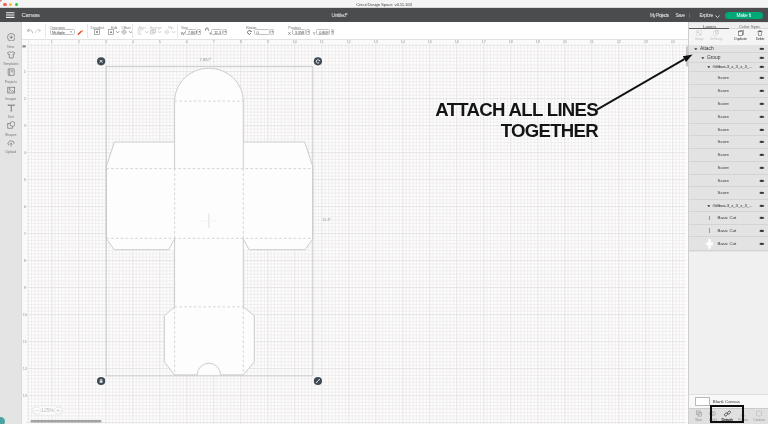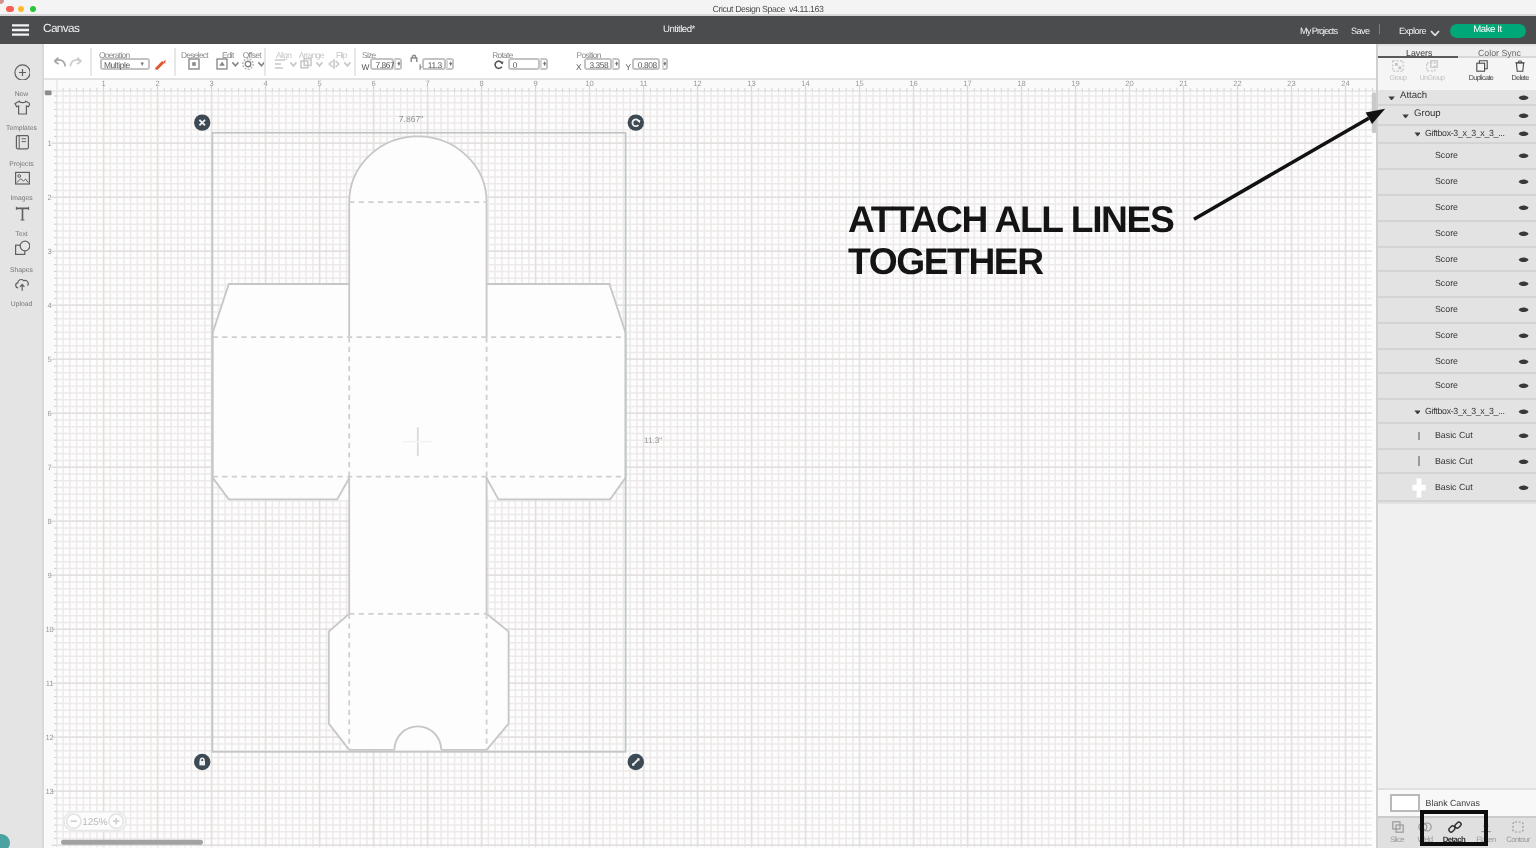--- a/index.html
+++ b/index.html
@@ -21,21 +21,21 @@
   .stp::after{content:"\25BE";position:absolute;bottom:-0.4px;left:0.3px;font-size:2.8px;color:#777;line-height:3px;}
   .sbitem{position:absolute;width:21.5px;text-align:center;color:#5f5f5f;}
   .sblab{font-size:3.4px;color:#777;margin-top:0.4px;line-height:3.4px;}
   .prow{position:absolute;left:0;width:79px;box-sizing:border-box;border-bottom:1px solid #d4d4d4;background:#e3e3e3;font-size:4.8px;color:#333;}
   .eye{position:absolute;right:3.5px;}
   .pbtn{top:8.2px;width:16px;text-align:center;font-size:3.6px;letter-spacing:-0.3px;}
   .pbtn div{margin-top:0.2px;}
   .bbt{top:387.8px;width:16px;text-align:center;font-size:3.9px;letter-spacing:-0.3px;}
   .bbt svg{display:block;margin:0 auto;height:7px;}
   .bbt div{margin-top:0.4px;}
-  #annot{left:424px;top:98.6px;width:174px;text-align:left;font-weight:bold;color:#141414;
+  #annot{left:424px;top:98.6px;width:174px;text-align:right;font-weight:bold;color:#141414;
     font-size:18.6px;line-height:21.2px;letter-spacing:-0.7px;z-index:30;}
 </style>
 </head>
 <body>
 
 <svg class="abs" style="left:21.5px;top:40.4px;z-index:0" width="666.5" height="383.6" viewBox="21.5 40.4 666.5 383.6">
   <defs>
     <pattern id="gmin" width="3.375" height="3.375" x="24.3" y="45" patternUnits="userSpaceOnUse">
       <path d="M0.4,0 V3.375 M0,0.4 H3.375" stroke="#eeebea" stroke-width="0.8" fill="none"></path>
     </pattern>

